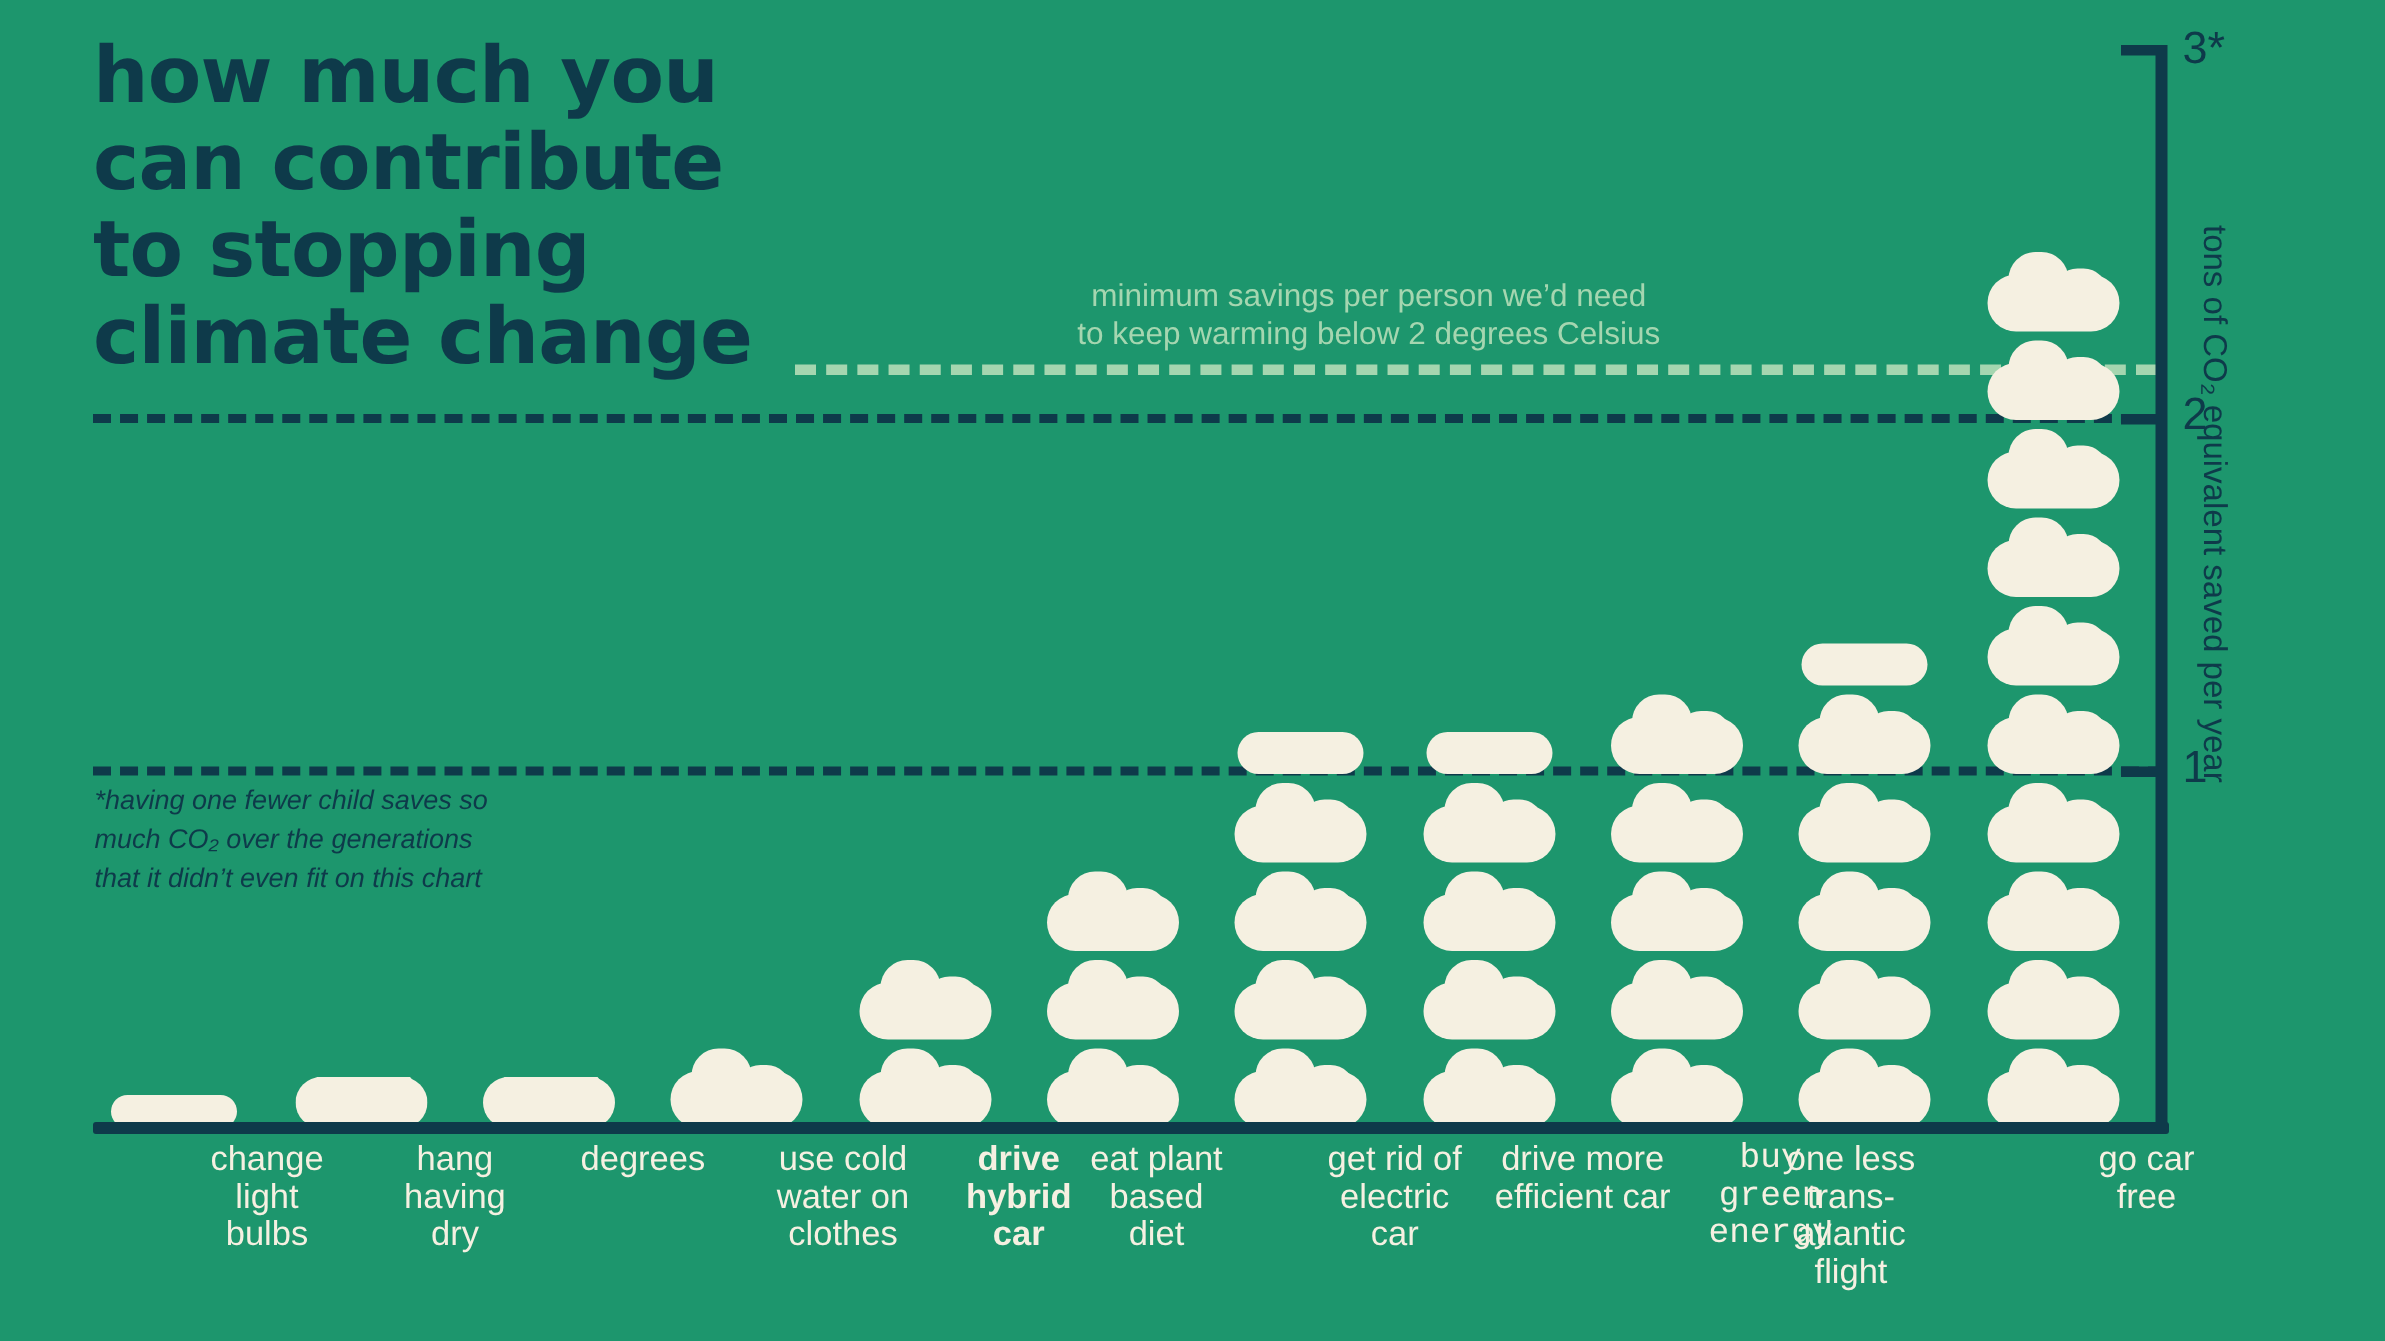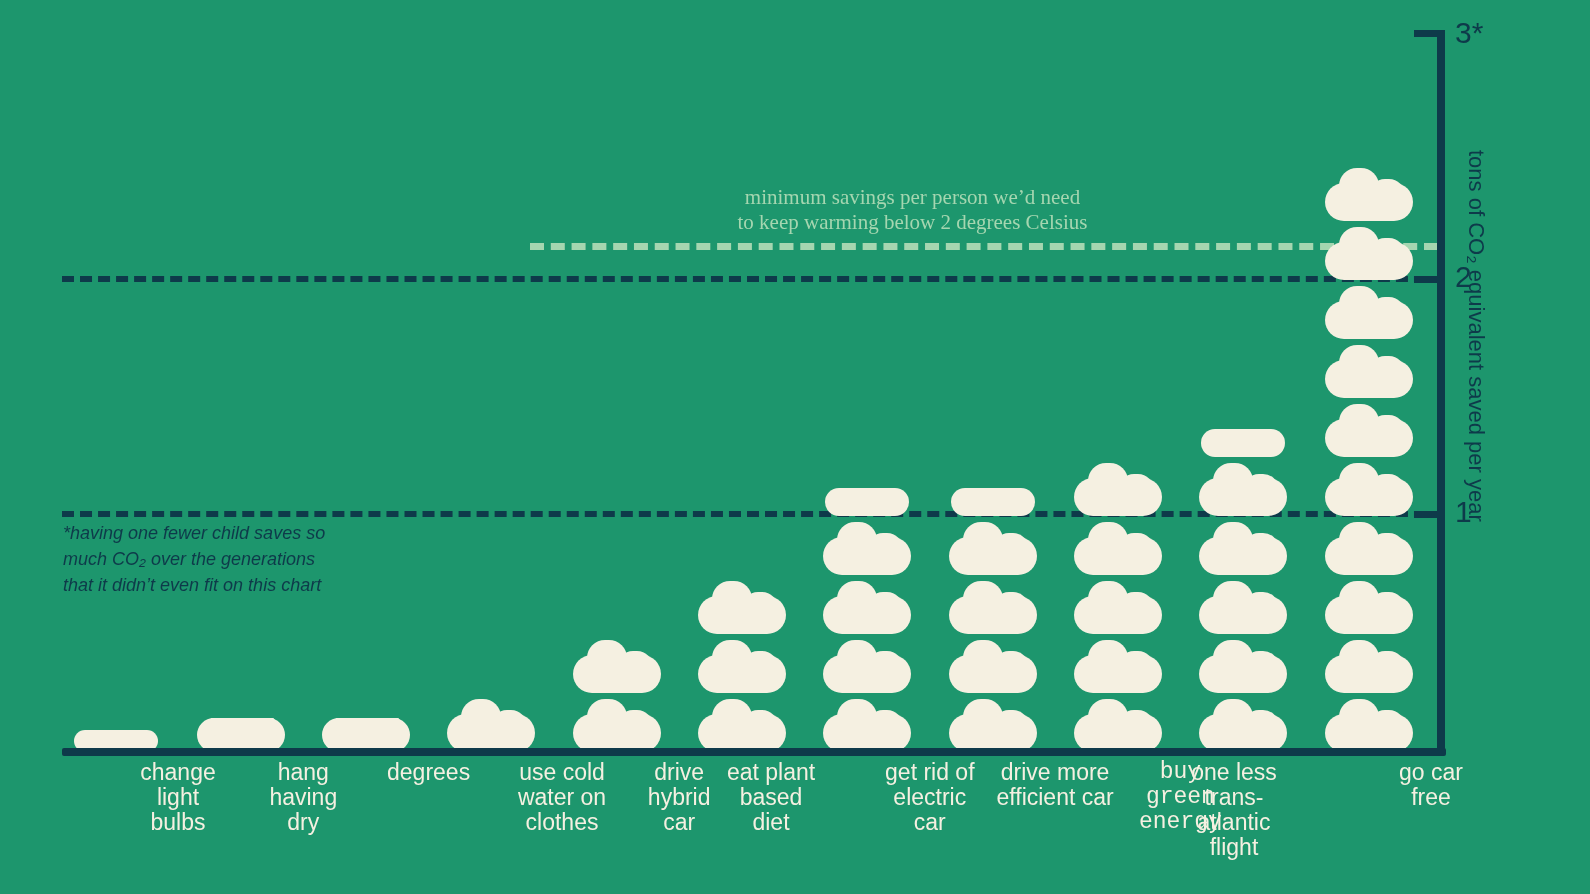--- a/index.html
+++ b/index.html
@@ -39,21 +39,20 @@
 
   
   #target-note{
     position:absolute;left:640px;top:185px;
     width:545px;
     text-align:center;
     color:#a5d6b0;
     font-size:21px;
     line-height:25px;
     white-space:pre-line;
-    font-family:Liberation Serif, serif;
   }
 
   
   .dash-line{position:absolute;height:0;}
   #line-target{
     left:530px; width:908px; top:243px;
     border-top:7px dashed #a5d6b0;
   }
   #line-2{
     left:62px; width:1382px; top:276px;
@@ -159,20 +158,24 @@
     font-size:23px;
     line-height:25px;
     white-space:pre-line;
   }
 </style>
 </head>
 <body>
 
 <div class="stage">
 
+  <div id="title">how much you
+can contribute
+to stopping
+climate change</div>
 
   <div id="target-note">minimum savings per person we’d need
 to keep warming below 2 degrees Celsius</div>
 
   <div id="footnote">*having one fewer child saves so
 much CO₂ over the generations
 that it didn’t even fit on this chart</div>
 
   <div class="dash-line" id="line-target"></div>
   <div class="dash-line" id="line-2"></div>
@@ -403,21 +406,21 @@
 <div class="cat-label" style="left: 103px;">change
 light
 bulbs</div>
     <div class="cat-label" style="left: 228.3px;">hang
 having
 dry</div>
     <div class="cat-label" style="left: 353.6px;">degrees</div>
     <div class="cat-label" style="left: 487px;">use cold
 water on
 clothes</div>
-    <div class="cat-label" style="left: 604.2px;">drive
+    <div class="cat-label" style="left: 604.2px; font-weight: bold;">drive
 hybrid
 car</div>
     <div class="cat-label" style="left: 696px;">eat plant
 based
 diet</div>
     <div class="cat-label" style="left: 854.8px;">get rid of
 electric
 car</div>
     <div class="cat-label" style="left: 980.1px;">drive more
 efficient car</div>

